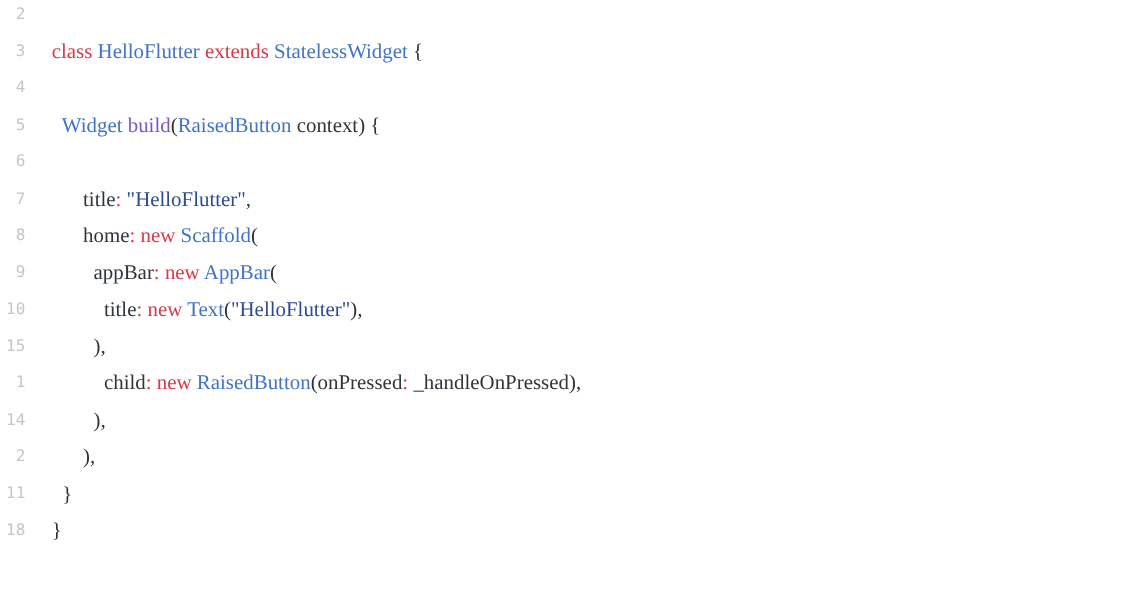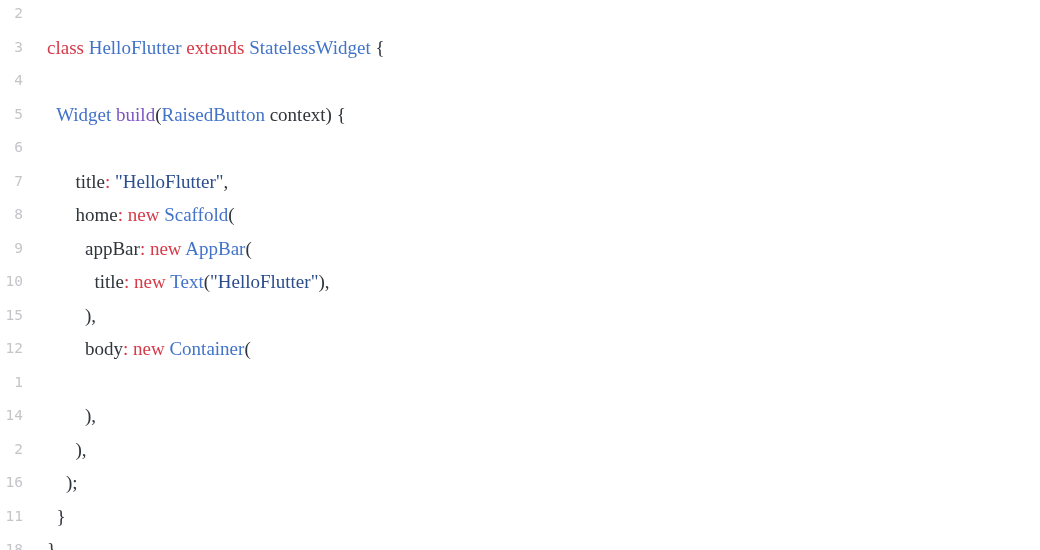--- a/index.html
+++ b/index.html
@@ -55,20 +55,18 @@
     <div class="line"><span class="gutter">2</span><code class="src"></code></div>
     <div class="line"><span class="gutter">3</span><code class="src"><span class="tok-k">class</span><span class="tok-p"> </span><span class="tok-t">HelloFlutter</span><span class="tok-p"> </span><span class="tok-k">extends</span><span class="tok-p"> </span><span class="tok-t">StatelessWidget</span><span class="tok-p"> {</span></code></div>
     <div class="line"><span class="gutter">4</span></div>
     <div class="line"><span class="gutter">5</span><code class="src"><span class="tok-p">  </span><span class="tok-t">Widget</span><span class="tok-p"> </span><span class="tok-f">build</span><span class="tok-p">(</span><span class="tok-t">RaisedButton</span><span class="tok-p"> context) {</span></code></div>
     <div class="line"><span class="gutter">6</span></div>
     <div class="line"><span class="gutter">7</span><code class="src"><span class="tok-p">      title</span><span class="tok-k">:</span><span class="tok-p"> </span><span class="tok-s">"HelloFlutter"</span><span class="tok-p">,</span></code></div>
     <div class="line"><span class="gutter">8</span><code class="src"><span class="tok-p">      home</span><span class="tok-k">:</span><span class="tok-p"> </span><span class="tok-k">new</span><span class="tok-p"> </span><span class="tok-t">Scaffold</span><span class="tok-p">(</span></code></div>
     <div class="line"><span class="gutter">9</span><code class="src"><span class="tok-p">        appBar</span><span class="tok-k">:</span><span class="tok-p"> </span><span class="tok-k">new</span><span class="tok-p"> </span><span class="tok-t">AppBar</span><span class="tok-p">(</span></code></div>
     <div class="line"><span class="gutter">10</span><code class="src"><span class="tok-p">          title</span><span class="tok-k">:</span><span class="tok-p"> </span><span class="tok-k">new</span><span class="tok-p"> </span><span class="tok-t">Text</span><span class="tok-p">(</span><span class="tok-s">"HelloFlutter"</span><span class="tok-p">),</span></code></div>
     <div class="line"><span class="gutter">15</span><code class="src"><span class="tok-p">        ),</span></code></div>
-    <div class="line"><span class="gutter">12</span><code class="src"><span class="tok-p">        body</span><span class="tok-k">:</span><span class="tok-p"> </span><span class="tok-k">new</span><span class="tok-p"> </span><span class="tok-t">Container</span><span class="tok-p">(</span></code></div>
-    <div class="line"><span class="gutter">1</span></div>
+    <div class="line"><span class="gutter">1</span><code class="src"><span class="tok-p">          child</span><span class="tok-k">:</span><span class="tok-p"> </span><span class="tok-k">new</span><span class="tok-p"> </span><span class="tok-t">RaisedButton</span><span class="tok-p">(onPressed</span><span class="tok-k">:</span><span class="tok-p"> _handleOnPressed),</span></code></div>
     <div class="line"><span class="gutter">14</span><code class="src"><span class="tok-p">        ),</span></code></div>
     <div class="line"><span class="gutter">2</span><code class="src"><span class="tok-p">      ),</span></code></div>
-    <div class="line"><span class="gutter">16</span><code class="src"><span class="tok-p">    );</span></code></div>
     <div class="line"><span class="gutter">11</span><code class="src"><span class="tok-p">  }</span></code></div>
     <div class="line"><span class="gutter">18</span><code class="src"><span class="tok-p">}</span></code></div>
   </div>
 
 </body></html>

